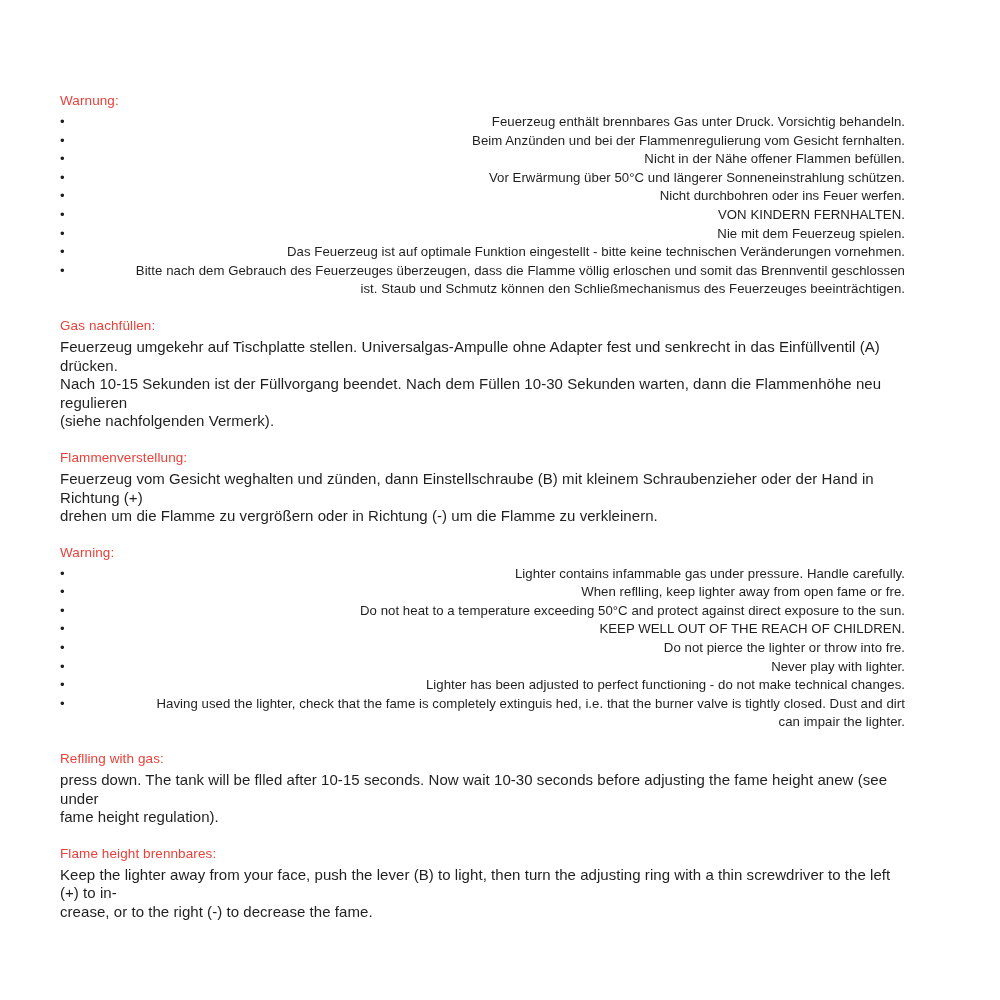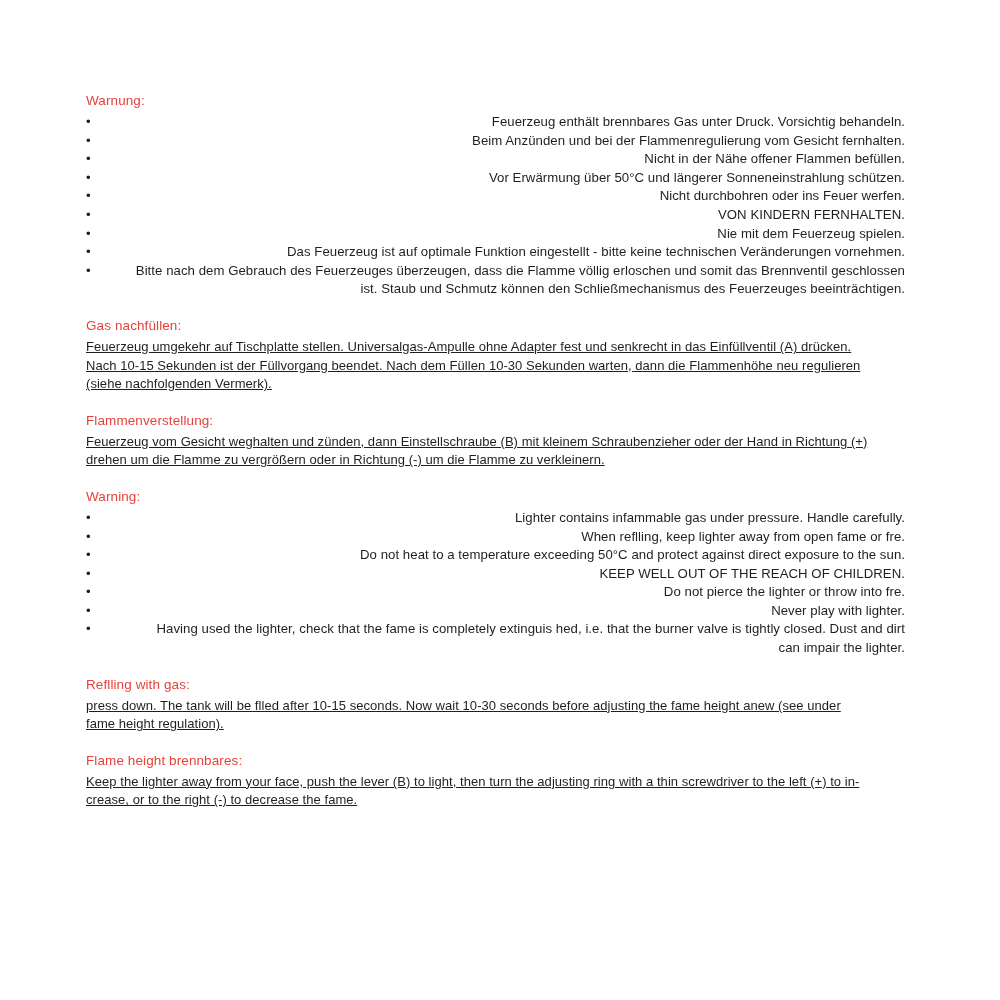--- a/index.html
+++ b/index.html
@@ -12,21 +12,21 @@
     background: #ffffff;
     font-family: "Liberation Sans", sans-serif;
     color: #222222;
     overflow: hidden;
   }
   .page {
     position: relative;
     width: 1000px;
     height: 1000px;
     box-sizing: border-box;
-    padding: 92px 95px 0 86px;
+    padding: 92px 95px 0 60px;
   }
   .section {
     margin-bottom: 18px;
   }
   .section-heading {
     color: #e8413a;
     font-size: 13.5px;
     font-weight: 400;
     line-height: 18px;
     margin: 0 0 3px 0;
@@ -52,26 +52,25 @@
     left: 0;
     top: 0;
     color: #1f1f1f;
     font-size: 13.2px;
   }
   .bullet-list li .cont {
     display: block;
     padding-left: 8px;
   }
   .para {
-    font-size: 13px;
+    font-size: 15px;
     line-height: 18.6px;
     color: #1f1f1f;
     margin: 0;
     letter-spacing: 0.05px;
-    text-decoration: underline;
   }
   .para .cont {
     display: block;
   }
 </style>
 </head>
 <body>
 
 <div class="page">
 
@@ -112,20 +111,21 @@
 
   <div class="section">
     <p class="section-heading">Warning:</p>
     <ul class="bullet-list">
       <li>Lighter contains infammable gas under pressure. Handle carefully.</li>
       <li>When reflling, keep lighter away from open fame or fre.</li>
       <li>Do not heat to a temperature exceeding 50°C and protect against direct exposure to the sun.</li>
       <li>KEEP WELL OUT OF THE REACH OF CHILDREN.</li>
       <li>Do not pierce the lighter or throw into fre.</li>
       <li>Never play with lighter.</li>
+      <li>Lighter has been adjusted to perfect functioning - do not make technical changes.</li>
       <li>
         <span>Having used the lighter, check that the fame is completely extinguis hed, i.e. that the burner valve is tightly closed. Dust and dirt</span>
         <span class="cont">can impair the lighter.</span>
       </li>
     </ul>
   </div>
 
   <div class="section">
     <p class="section-heading">Reflling with gas:</p>
     <p class="para">

